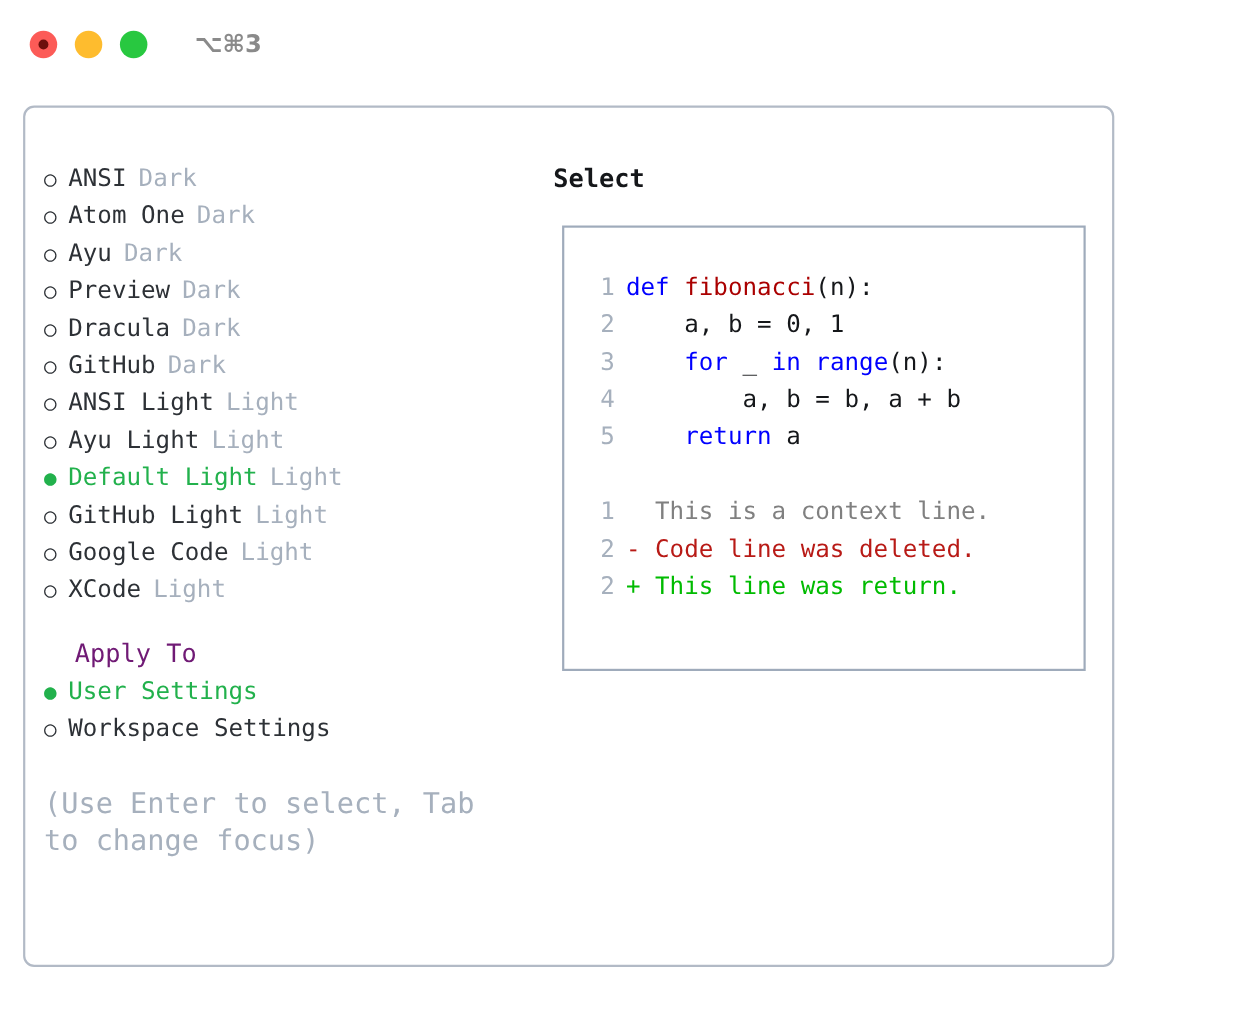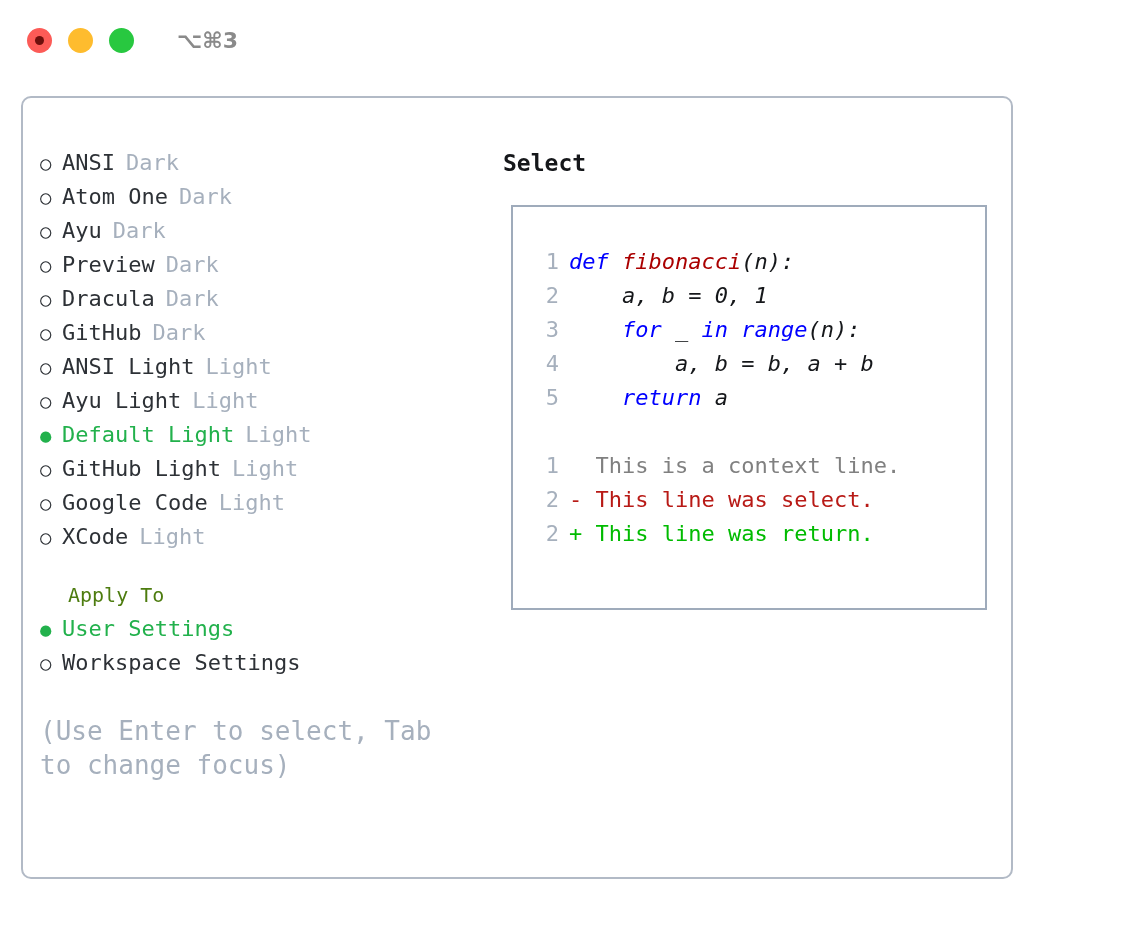--- a/index.html
+++ b/index.html
@@ -125,22 +125,22 @@
   .opt.selected .bullet,
   .opt.selected .opt-label { color: #22b14c; }
   .opt-label { color: #2d3136; }
   .opt-tag {
     color: #a6b0bd;
     margin-left: 11px;
   }
   .opt.selected .opt-tag { color: #a6b0bd; }
 
   .apply-header {
-    font-size: 20px;
-    color: #4d7c0f;
+    font-size: 23px;
+    color: #701a75;
     line-height: 34px;
     padding-left: 28px;
     white-space: pre;
   }
 
   .spacer-18 { height: 24px; }
   .spacer-hint { height: 34px; }
 
   .hint {
     color: #a6b0bd;
@@ -184,21 +184,21 @@
     white-space: pre;
     padding-left: 16px;
   }
   .lineno {
     width: 30px;
     flex: 0 0 30px;
     text-align: right;
     color: #a6b0bd;
     margin-right: 10px;
   }
-  .code-text { color: #15171a; font-style: italic; }
+  .code-text { color: #15171a; }
 
   .tok-kw   { color: #0000ff; }
   .tok-fn   { color: #aa0000; }
   .tok-plain{ color: #15171a; }
 
   .blank-row { height: 34px; }
 
   .diff-ctx { color: #808080; }
   .diff-del { color: #b81a16; }
   .diff-add { color: #00bb00; }
@@ -259,21 +259,21 @@
           <div id="code-block">
               <div class="code-line"><span class="lineno">1</span><span class="code-text"><span class="tok-kw">def </span><span class="tok-fn">fibonacci</span><span class="tok-plain">(n):</span></span></div>
               <div class="code-line"><span class="lineno">2</span><span class="code-text"><span class="tok-plain">    a, b = 0, 1</span></span></div>
               <div class="code-line"><span class="lineno">3</span><span class="code-text"><span class="tok-plain">    </span><span class="tok-kw">for</span><span class="tok-plain"> _ </span><span class="tok-kw">in</span><span class="tok-plain"> </span><span class="tok-kw">range</span><span class="tok-plain">(n):</span></span></div>
               <div class="code-line"><span class="lineno">4</span><span class="code-text"><span class="tok-plain">        a, b = b, a + b</span></span></div>
               <div class="code-line"><span class="lineno">5</span><span class="code-text"><span class="tok-plain">    </span><span class="tok-kw">return</span><span class="tok-plain"> a</span></span></div>
             </div>
           <div class="blank-row"></div>
           <div id="diff-block">
               <div class="code-line"><span class="lineno">1</span><span class="diff-ctx">  This is a context line.</span></div>
-              <div class="code-line"><span class="lineno">2</span><span class="diff-del">- This line was select.</span></div>
+              <div class="code-line"><span class="lineno">2</span><span class="diff-del">- Code line was deleted.</span></div>
               <div class="code-line"><span class="lineno">2</span><span class="diff-add">+ This line was return.</span></div>
             </div>
         </div>
       </div>
 
     </div>
   </div>
 </div>
 
 </body></html>

